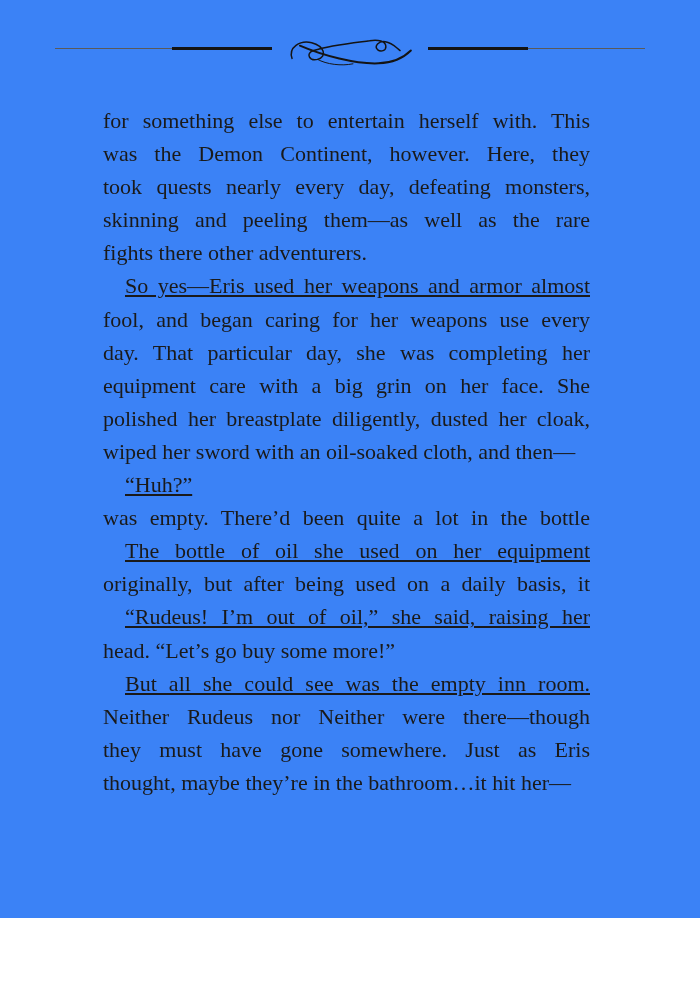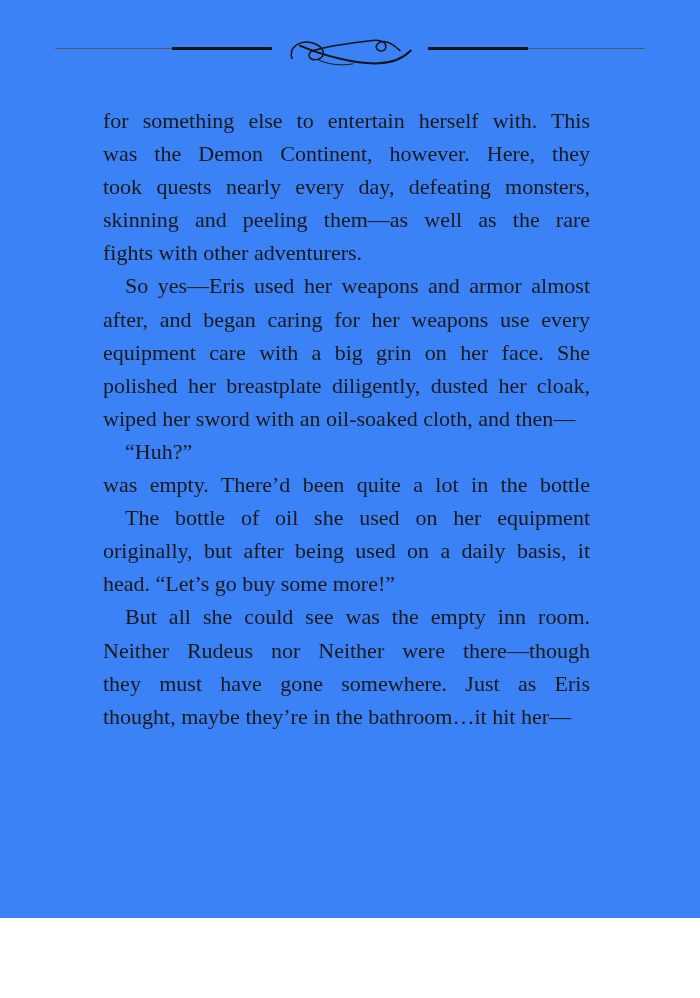--- a/index.html
+++ b/index.html
@@ -55,20 +55,21 @@
   }
   .line {
     text-align: left;
   }
   .line.justify {
     text-align: justify;
     text-align-last: justify;
   }
   .line.indent {
     text-indent: 22px;
+    text-decoration: underline;
   }
   .italic {
   }
 
   
   .footer-row { top: 931px; height: 30px; }
   .page-num-slot {
     width: 130px;
     text-align: center;
     font-size: 24px;
@@ -95,38 +96,40 @@
     <div class="rule-thick"></div>
     <div class="rule-thin"></div>
   </div>
 
   <div class="page-text">
       <div>
         <div class="line justify"><span>for something else to entertain herself with. This</span></div>
         <div class="line justify"><span>was the Demon Continent, however. Here, they</span></div>
         <div class="line justify"><span>took quests nearly every day, defeating monsters,</span></div>
         <div class="line justify"><span>skinning and peeling them—as well as the rare</span></div>
-        <div class="line"><span>fights with other adventurers.</span></div>
+        <div class="line"><span>fights there other adventurers.</span></div>
       </div>
       <div>
         <div class="line justify indent"><span>So yes—Eris used her weapons and armor almost</span></div>
-        <div class="line justify"><span>after, and began caring for her weapons use every</span></div>
+        <div class="line justify"><span>fool, and began caring for her weapons use every</span></div>
+        <div class="line justify"><span>day. That particular day, she was completing her</span></div>
         <div class="line justify"><span>equipment care with a big grin on her face. She</span></div>
         <div class="line justify"><span>polished her breastplate diligently, dusted her cloak,</span></div>
         <div class="line"><span>wiped her sword with an oil-soaked cloth, and then—</span></div>
       </div>
       <div>
         <div class="line indent"><span>“Huh?”</span></div>
       </div>
       <div>
         <div class="line justify"><span>was empty. There’d been quite a lot in the bottle</span></div>
         <div class="line justify indent"><span>The bottle of oil she used on her equipment</span></div>
         <div class="line justify"><span>originally, but after being used on a daily basis, it</span></div>
       </div>
       <div>
+        <div class="line justify indent"><span>“Rudeus! I’m out of oil,” she said, raising her</span></div>
         <div class="line"><span>head. “Let’s go buy some more!”</span></div>
       </div>
       <div>
         <div class="line justify indent"><span>But all she could see was the empty inn room.</span></div>
         <div class="line justify"><span>Neither Rudeus nor Neither were there—though</span></div>
         <div class="line justify"><span>they must have gone somewhere. Just as Eris</span></div>
         <div class="line"><span>thought, </span><span class="italic">maybe they’re in the bathroom</span><span>…it hit her—</span></div>
       </div>
     </div>
 

